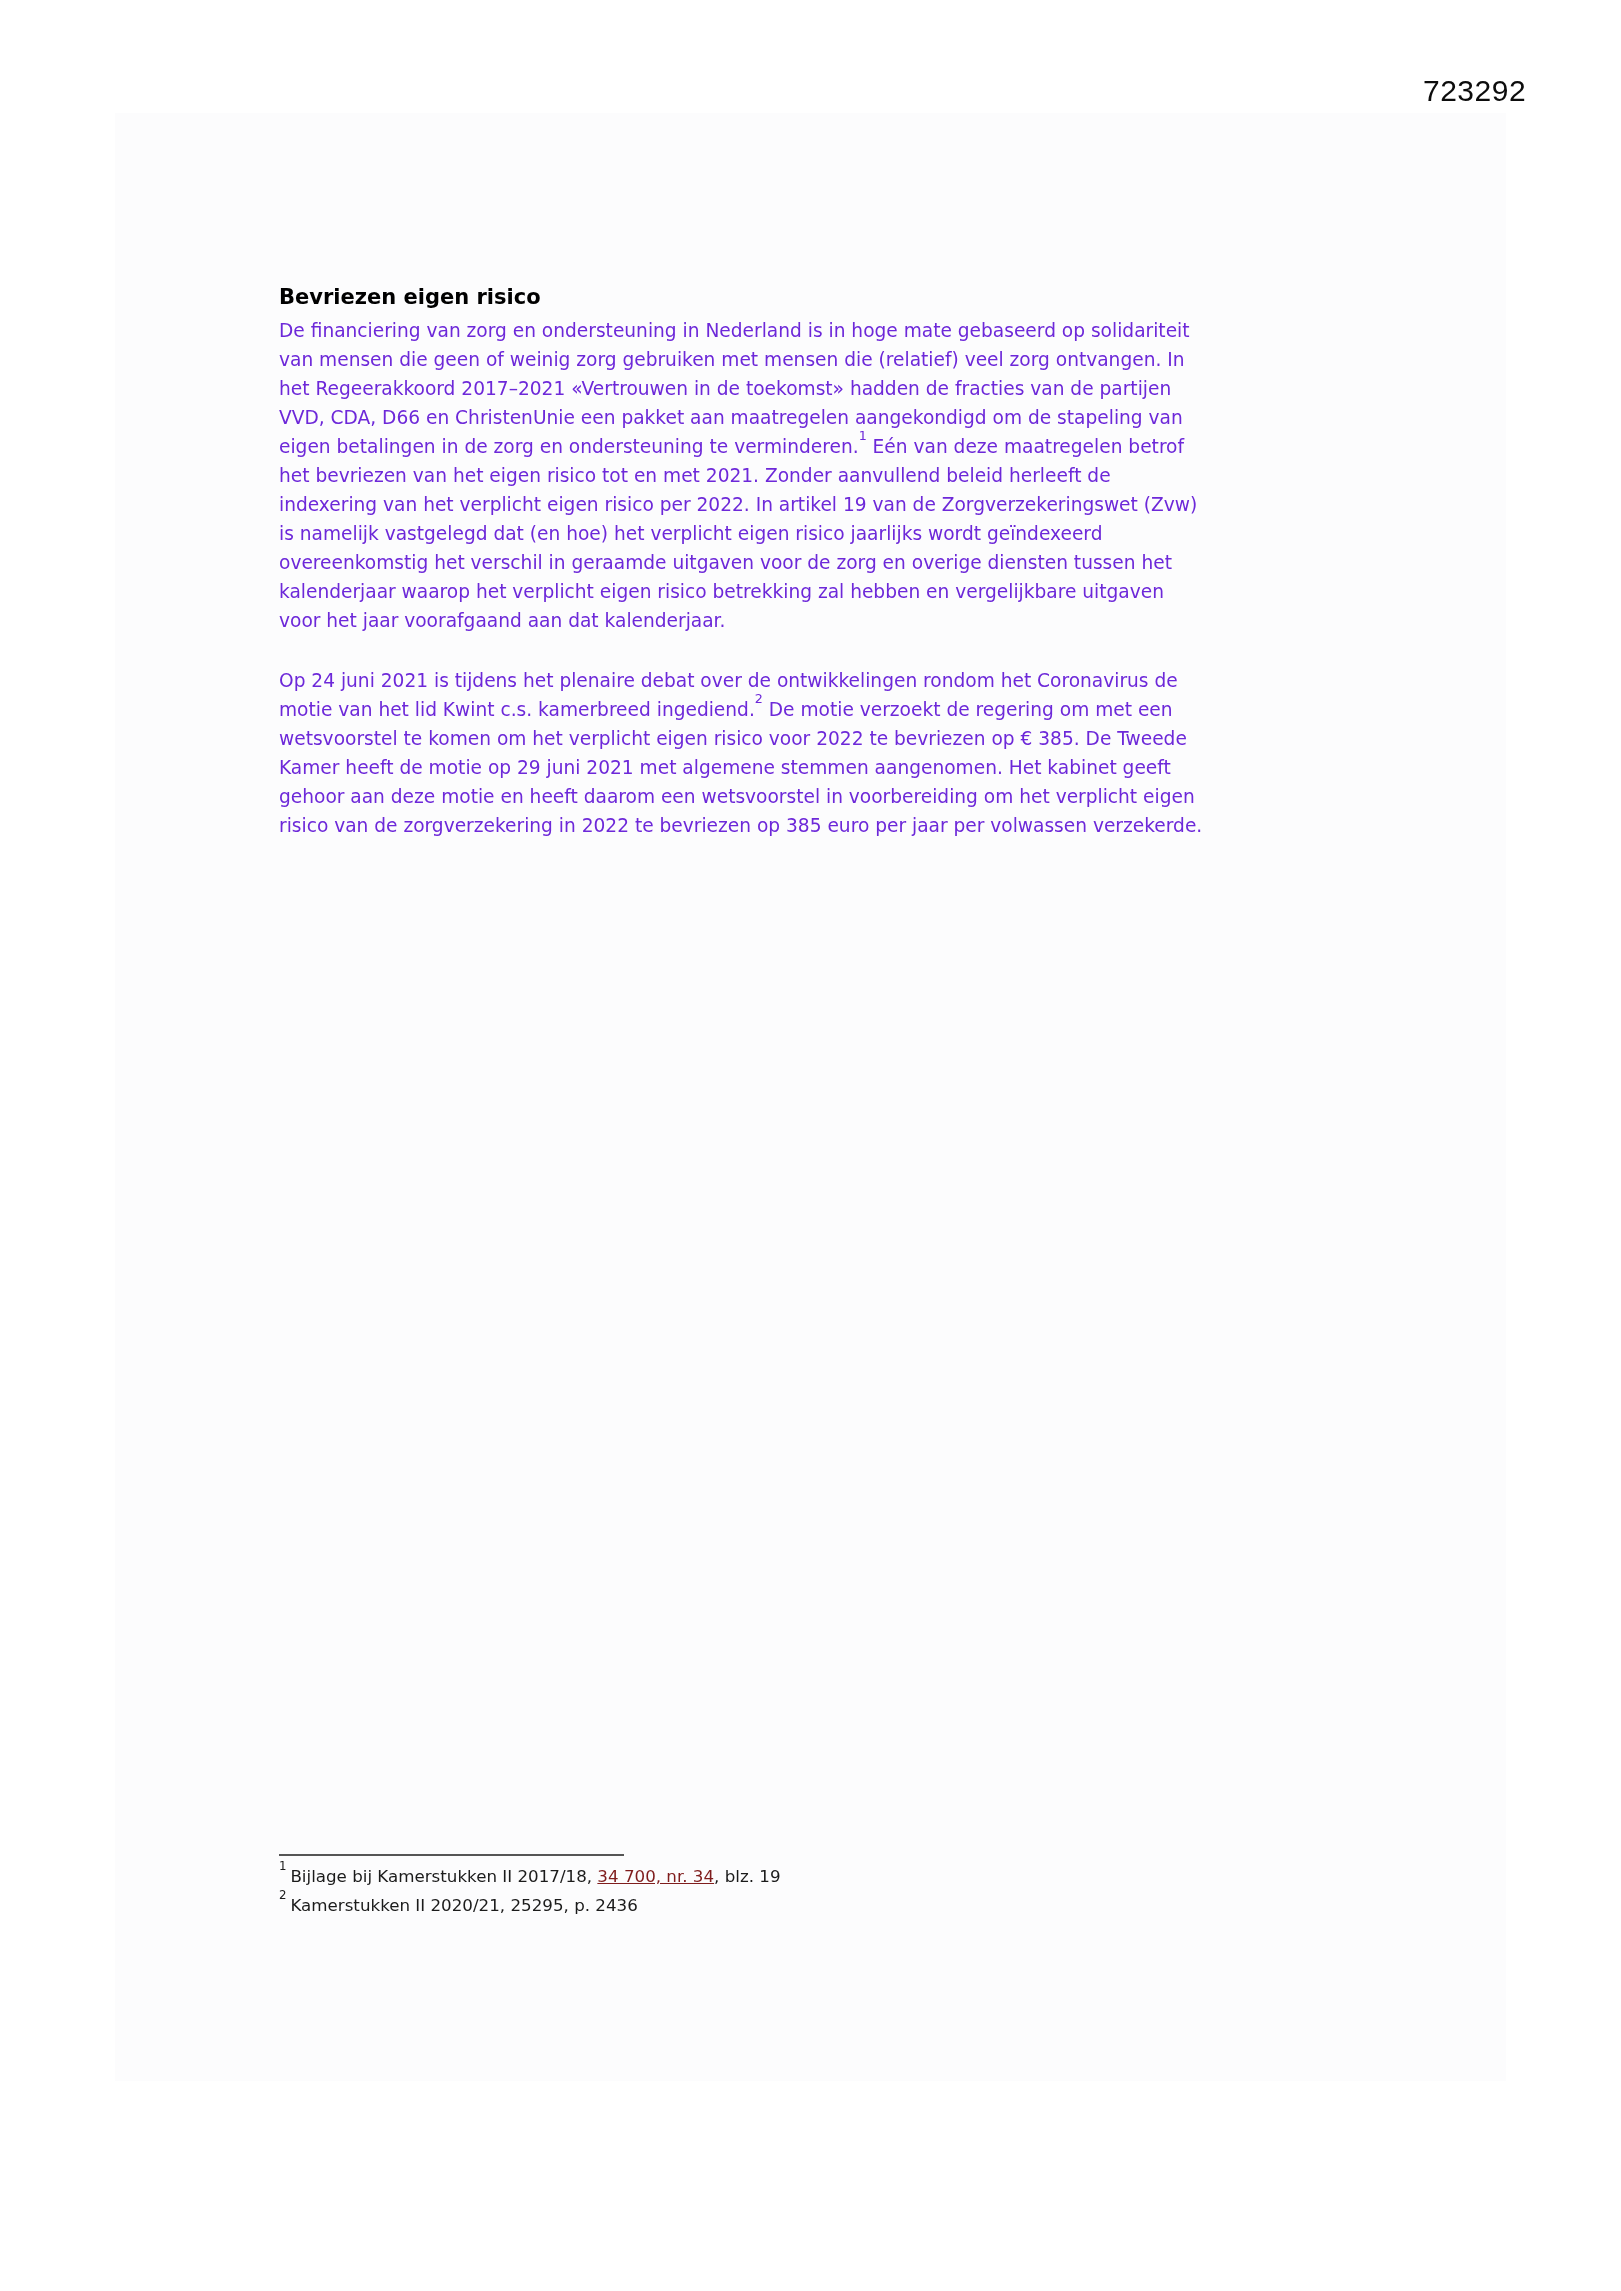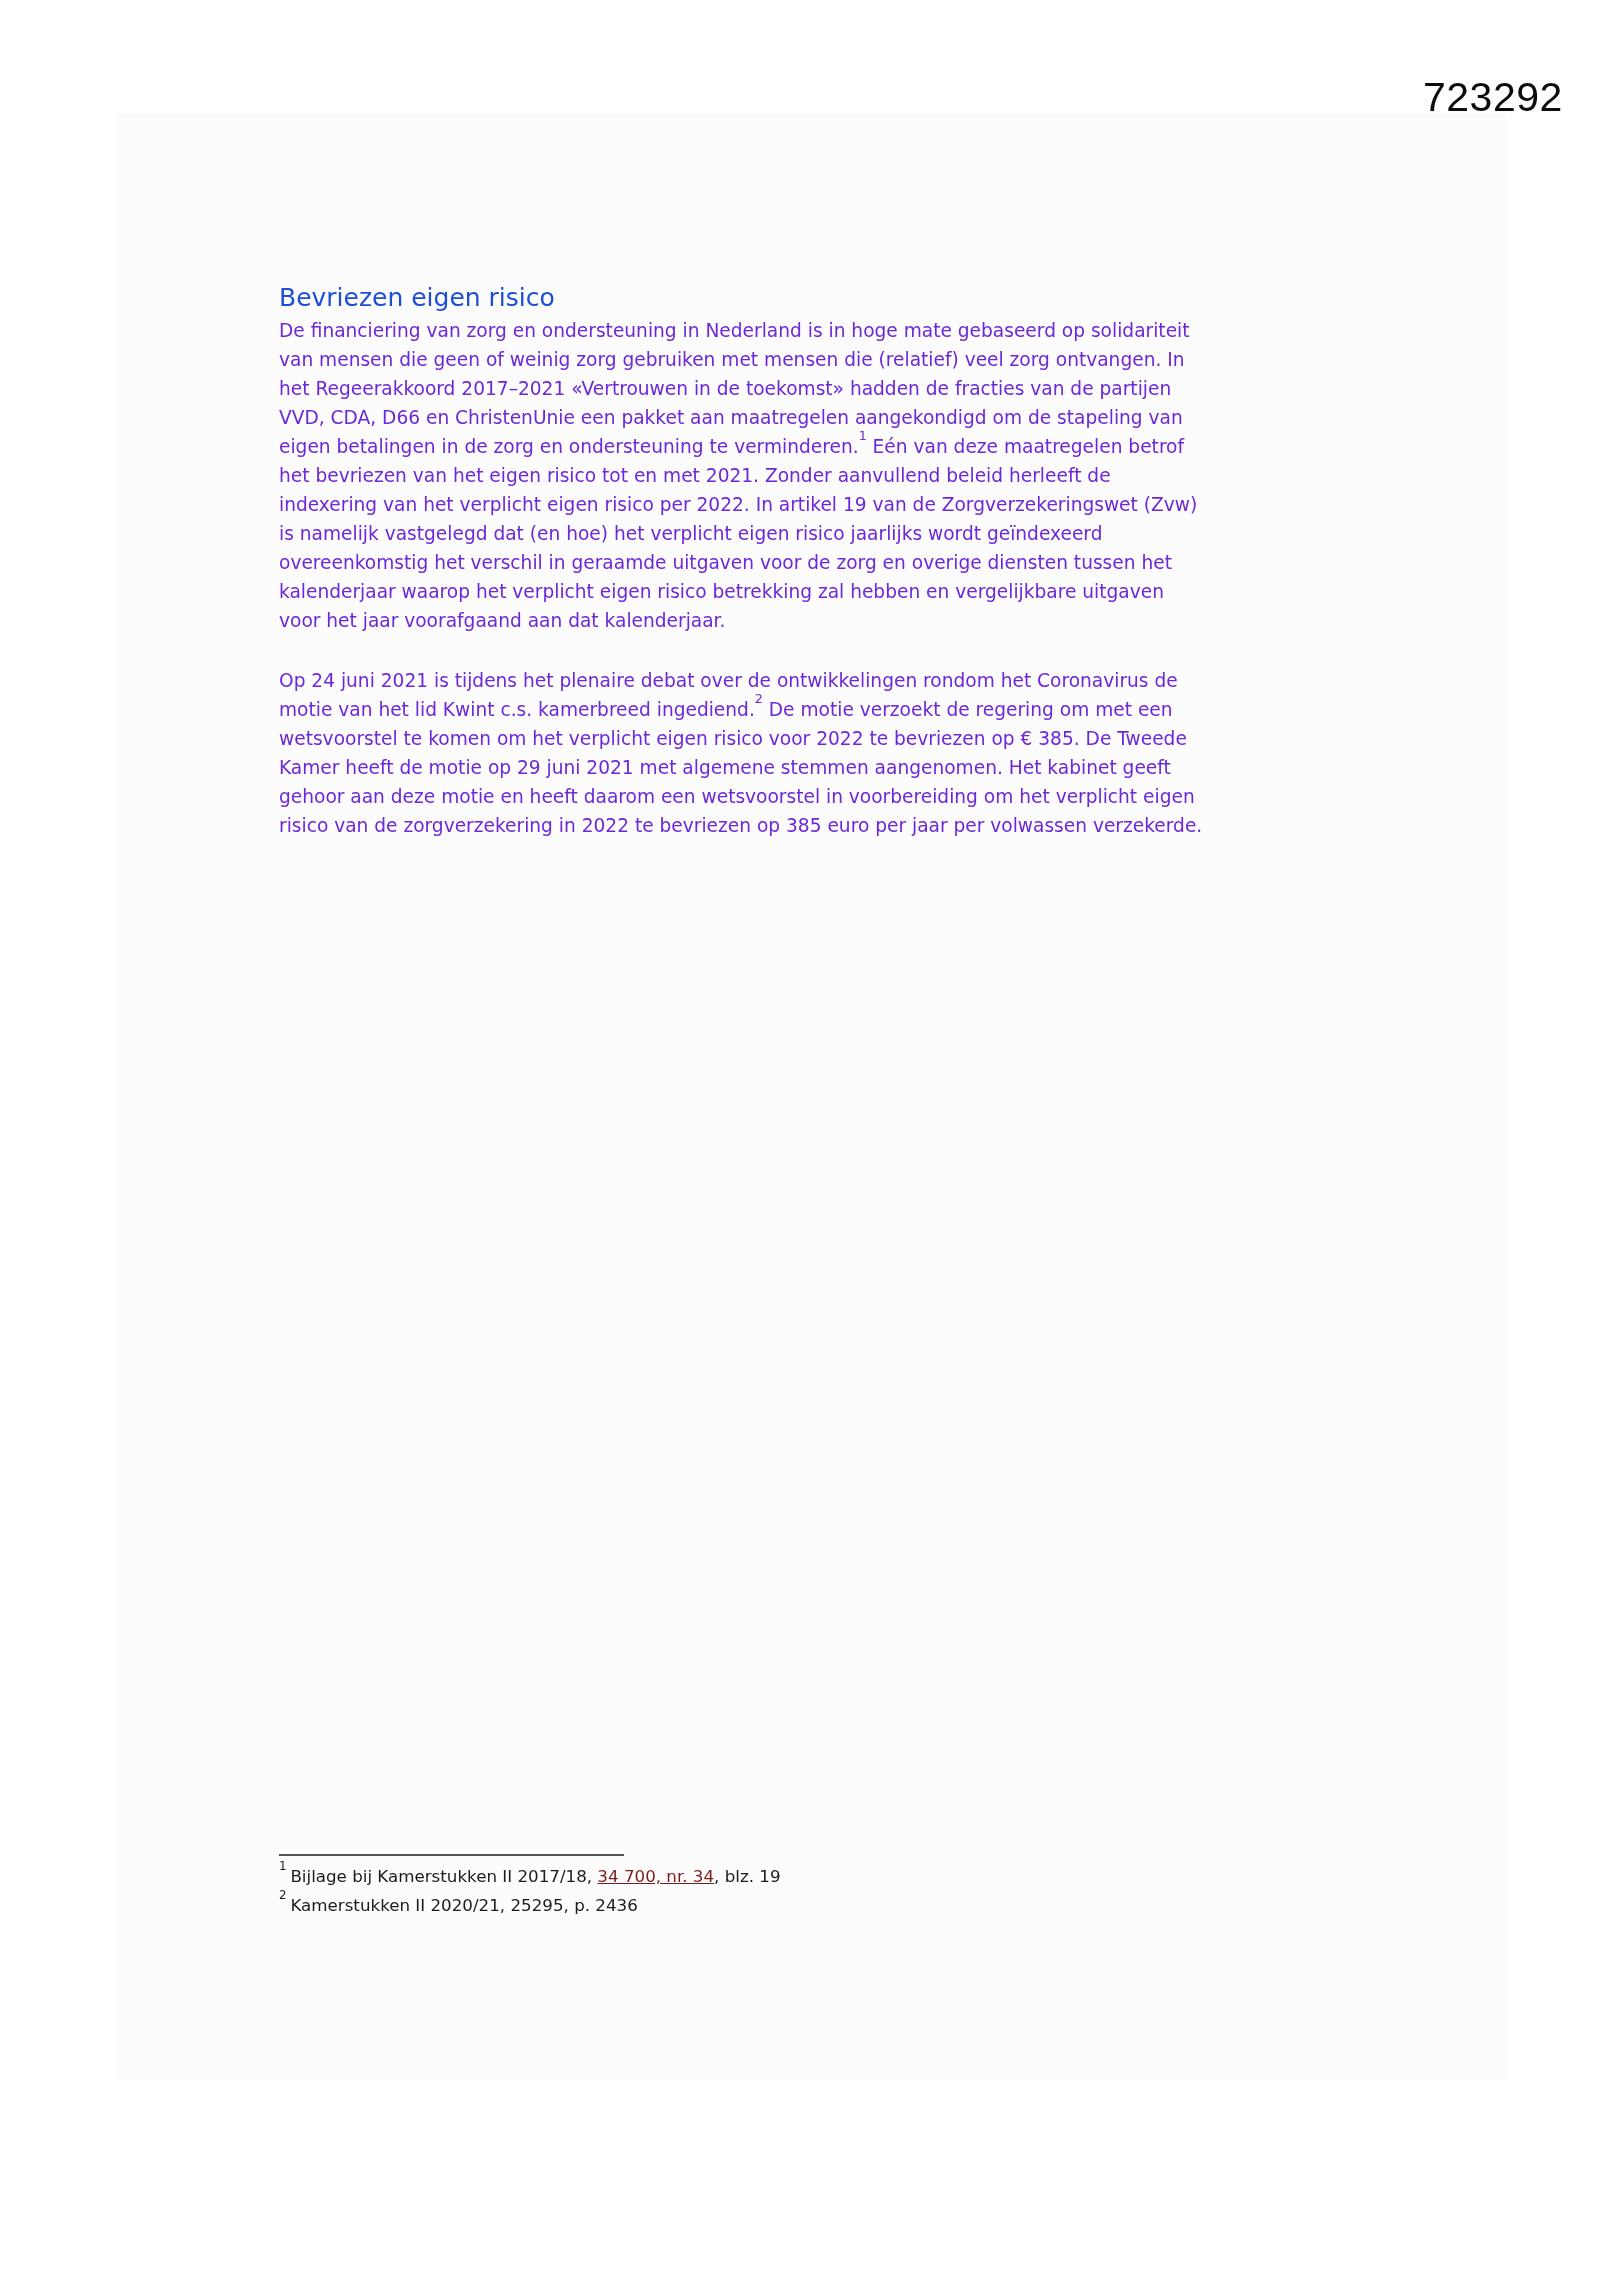--- a/index.html
+++ b/index.html
@@ -24,37 +24,37 @@
     top: 113px;
     width: 1391px;
     height: 1968px;
     background: #fcfcfd;
   }
   .doc-number {
     position: absolute;
     left: 1423px;
     top: 74px;
     font-family: "Liberation Sans", sans-serif;
-    font-size: 41px;
+    font-size: 30px;
     color: #0c0c0c;
     letter-spacing: 0.5px;
   }
   .content {
     position: absolute;
     left: 279px;
     top: 283px;
     width: 1098px;
     color: #1c1c1c;
   }
   .content h1 {
     margin: 0 0 3.9px 0;
-    font-size: 25px;
+    font-size: 21px;
     line-height: 29px;
-    font-weight: normal;
-    color: #1d4ed8;
+    font-weight: bold;
+    color: #000000;
   }
   .content p {
     margin: 0;
     font-size: 18.6px;
     line-height: 29px;
     white-space: pre-line;
     color: #6d28d9;
   }
   .content p.para-2 {
     margin-top: 31px;

